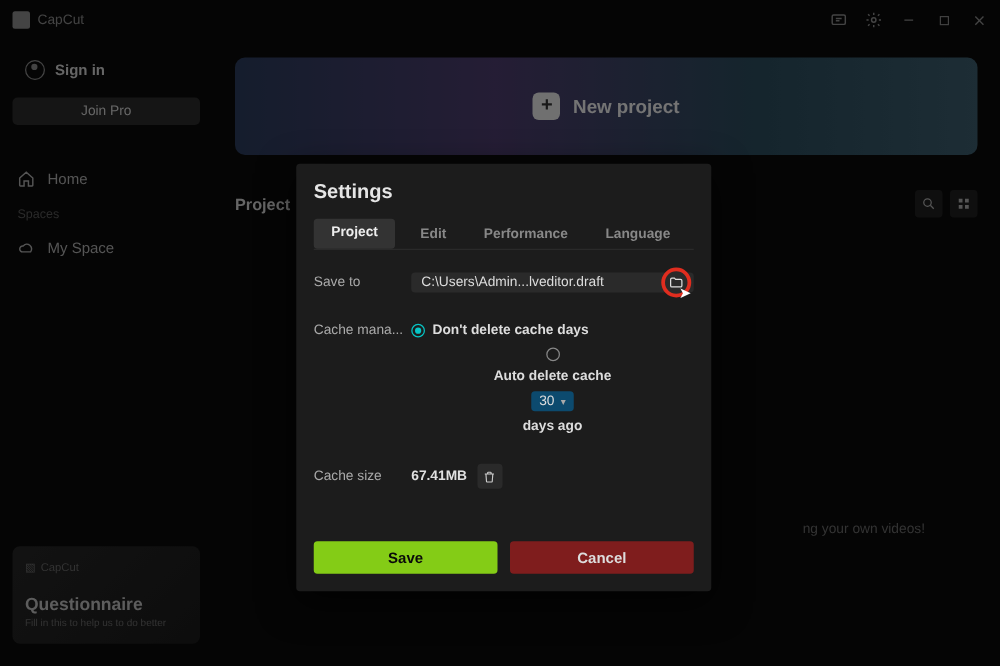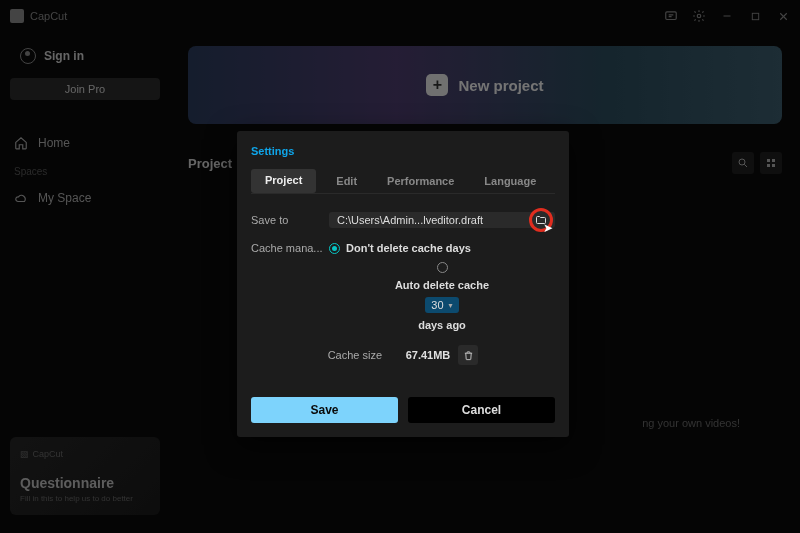--- a/index.html
+++ b/index.html
@@ -36,28 +36,28 @@
 .projects-header { display: flex; align-items: center; justify-content: space-between; margin-top: 28px; }
 .projects-title { font-size: 13px; color: #ccc; font-weight: 600; }
 .projects-tools { display: flex; gap: 6px; }
 .tool-btn { width: 22px; height: 22px; background: #1f1f1f; border-radius: 3px; display: flex; align-items: center; justify-content: center; cursor: pointer; }
 
 .hint-text { position: absolute; top: 385px; right: 60px; font-size: 11px; color: #666; }
 
 .overlay { position: absolute; inset: 0; background: rgba(0,0,0,0.5); pointer-events: none; }
 
 .modal { position: absolute; left: 237px; top: 131px; width: 332px; background: #1c1c1c; border-radius: 3px; box-shadow: 0 8px 30px rgba(0,0,0,0.7); padding: 14px 0 14px 0; z-index: 10; }
-.modal-title { font-size: 11px; font-weight: 700; color: #0ea5e9; padding: 0 14px 12px 14px; }
+.modal-title { font-size: 16px; font-weight: 700; color: #e5e5e5; padding: 0 14px 12px 14px; }
 .tabs { display: flex; gap: 0; border-bottom: 1px solid #2a2a2a; margin: 0 14px; }
 .tab { flex: 0 0 auto; padding: 6px 0; margin-right: 30px; font-size: 11px; color: #888; cursor: pointer; font-weight: 600; }
 .tab.active { background: #333; color: #eee; padding: 5px 14px; border-radius: 3px; margin-right: 20px; }
 .tab:last-child { margin-right: 0; }
 
 .form { padding: 18px 14px 6px 14px; }
-.form-row { display: flex; align-items: center; margin-bottom: 14px; font-size: 11px; justify-content: center; }
+.form-row { display: flex; align-items: center; margin-bottom: 24px; font-size: 11px; }
 .form-label { width: 78px; color: #aaa; flex-shrink: 0; }
 .path-field { flex: 1; display: flex; align-items: center; background: #2a2a2a; border-radius: 3px; height: 16px; padding: 0 8px; color: #ddd; position: relative; }
 .path-text { flex: 1; font-size: 11px; white-space: nowrap; overflow: hidden; }
 .browse-highlight { position: absolute; right: 2px; width: 24px; height: 24px; border: 3px solid #e02d1f; border-radius: 50%; display: flex; align-items: center; justify-content: center; cursor: pointer; background: #2a2a2a; }
 .browse-highlight svg { width: 12px; height: 12px; }
 .cursor-arrow { position: absolute; right: -3px; bottom: -6px; font-size: 12px; color: #fff; pointer-events: none; }
 
 .radio-group { flex: 1; }
 .radio-row { display: flex; align-items: center; margin-bottom: 8px; gap: 6px; color: #ddd; }
 .radio-row:last-child { margin-bottom: 0; flex-direction: column; }
@@ -66,22 +66,22 @@
 .radio.checked::after { content: ""; position: absolute; inset: 2px; border-radius: 50%; background: #07c5c5; }
 .radio-label { font-size: 11px; font-weight: 600; }
 .days-select { background: #0c4a6e; border-radius: 3px; padding: 2px 6px; display: inline-flex; align-items: center; gap: 5px; font-size: 11px; margin: 0 4px; }
 .chev { font-size: 8px; color: #aaa; }
 
 .cache-val { display: flex; align-items: center; gap: 8px; }
 .trash-btn { width: 20px; height: 20px; background: #2a2a2a; border-radius: 3px; display: flex; align-items: center; justify-content: center; cursor: pointer; }
 
 .modal-actions { display: flex; gap: 10px; padding: 12px 14px 0 14px; }
 .btn { flex: 1; height: 26px; border-radius: 3px; display: flex; align-items: center; justify-content: center; font-size: 12px; font-weight: 700; cursor: pointer; }
-.btn-primary { background: #7dd3fc; color: #0a0a0a; }
-.btn-secondary { background: #000000; color: #ddd; }
+.btn-primary { background: #84cc16; color: #0a0a0a; }
+.btn-secondary { background: #7f1d1d; color: #ddd; }
 
 svg { display: block; }
 </style>
 </head>
 <body>
 
 <div class="titlebar">
   <div class="titlebar-left">
     <div class="app-logo"></div>
     <span class="app-name">CapCut</span>

